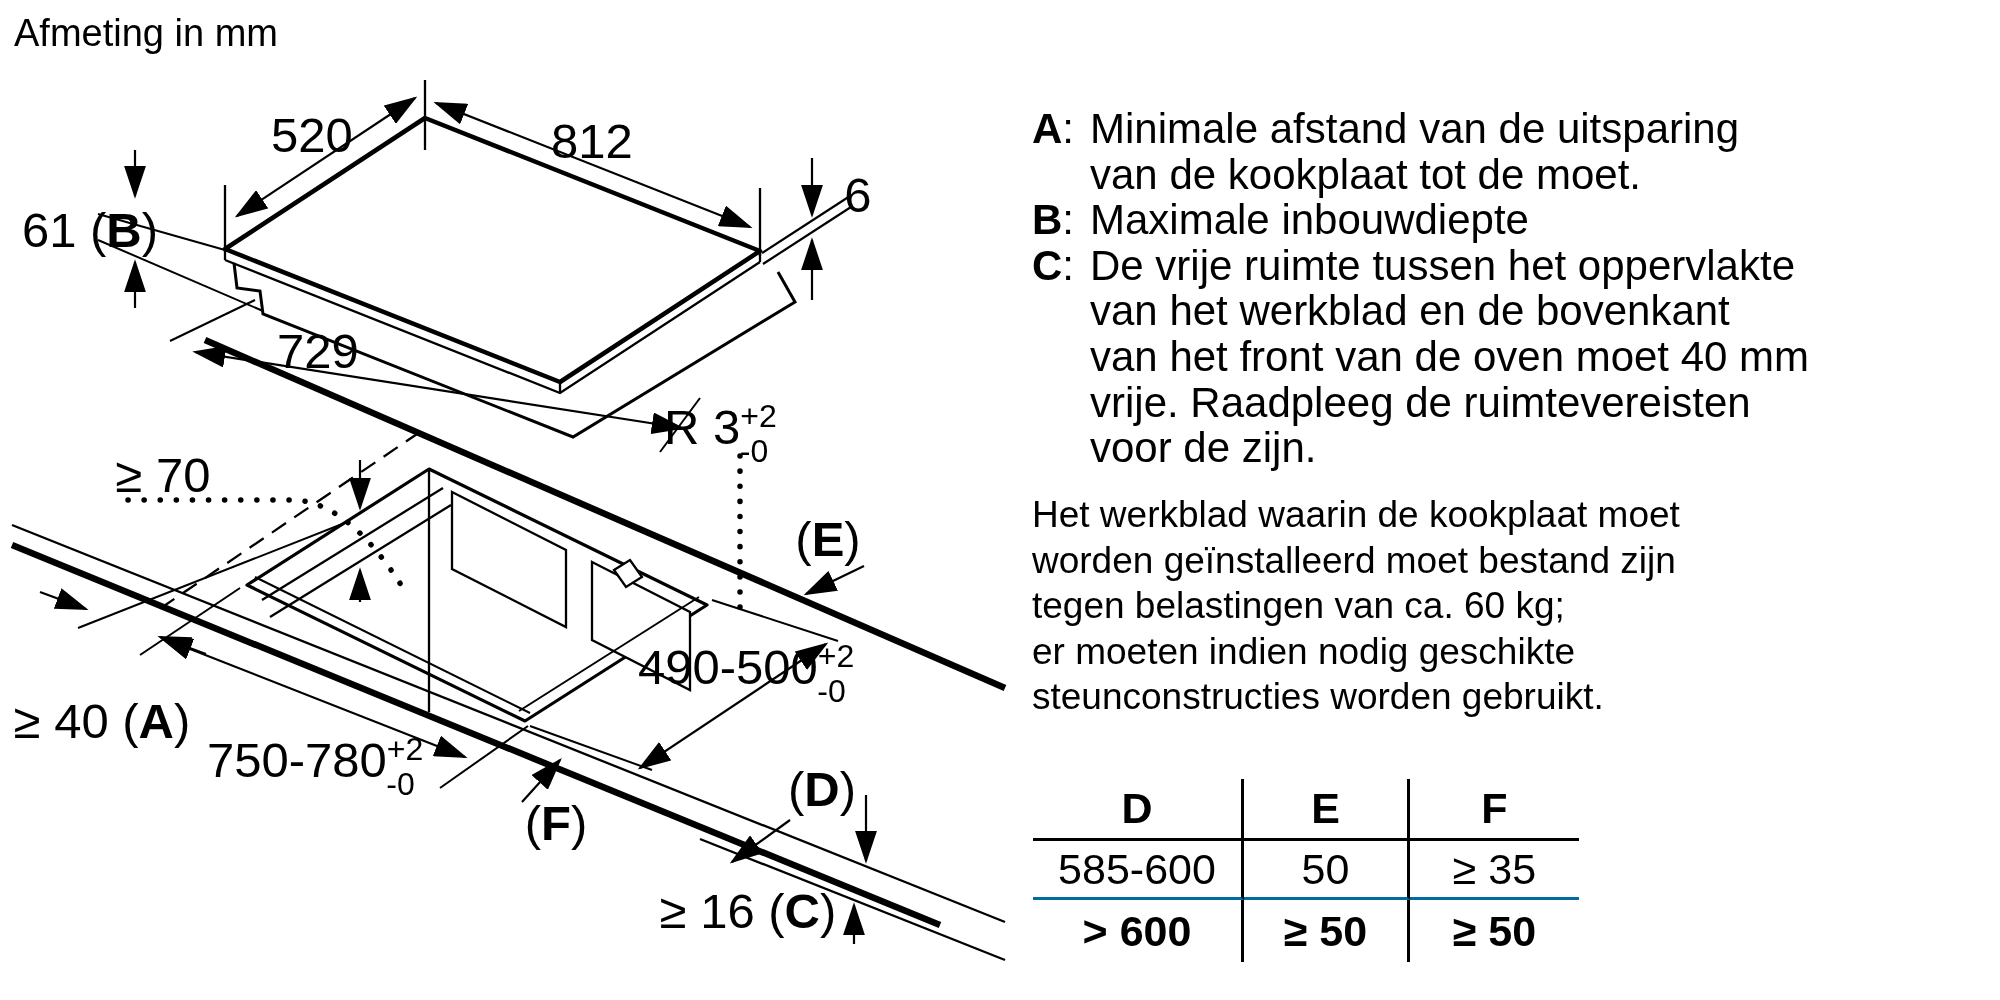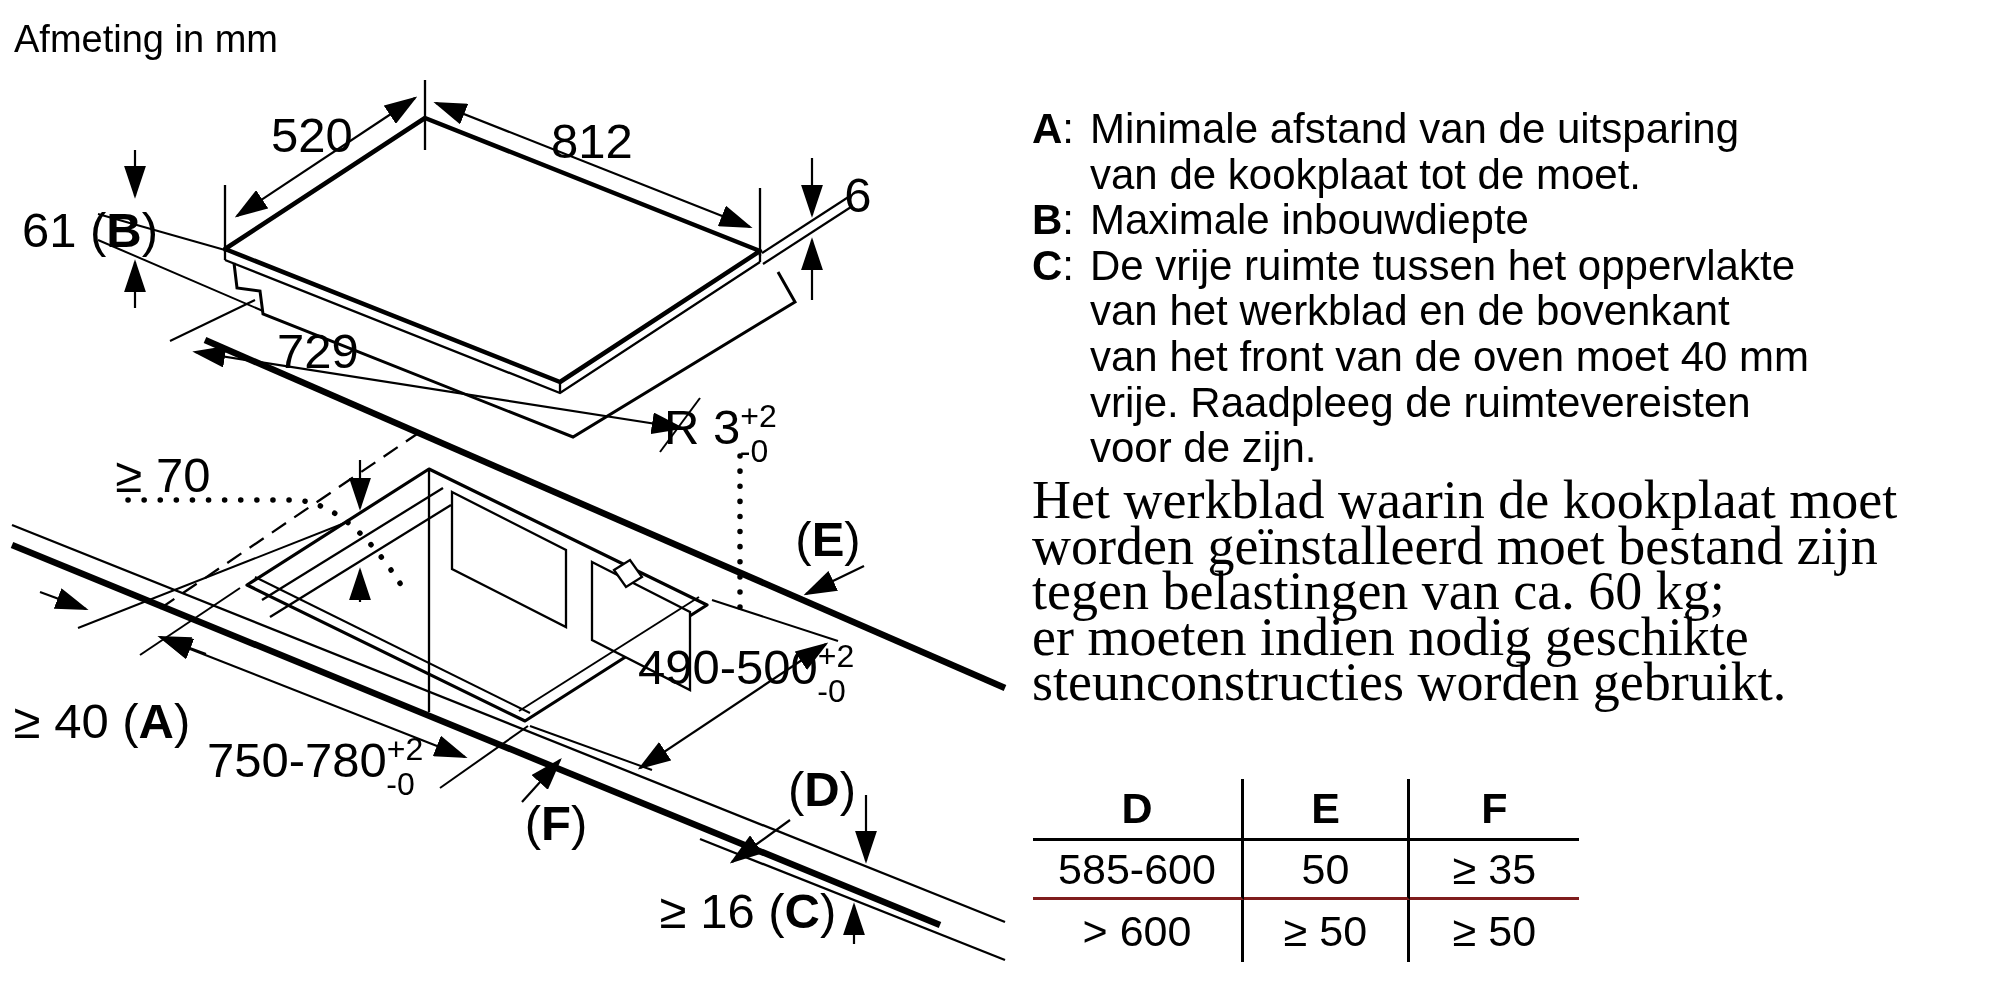--- a/index.html
+++ b/index.html
@@ -1,33 +1,33 @@
 <!DOCTYPE html>
 <html><head>
 <meta charset="utf-8">
 <style>
   html,body{margin:0;padding:0;background:#ffffff;}
   #stage{position:relative;width:2000px;height:1000px;background:#fff;overflow:hidden;
          font-family:"Liberation Sans", sans-serif;color:#000;}
-  #page-title{position:absolute;left:14px;top:18px;font-size:38px;letter-spacing:0px;}
+  #page-title{position:absolute;left:14px;top:12px;font-size:38px;letter-spacing:0px;}
   svg text{font-family:"Liberation Sans", sans-serif;fill:#000;}
   .dim{font-size:49px;}
   .dimS{font-size:32px;}
   .b{font-weight:bold;}
   
   #notes{position:absolute;left:1032px;top:106px;font-size:42px;line-height:45.6px;white-space:nowrap;}
   .nline{display:flex;}
   .nkey{display:inline-block;width:58px;flex:0 0 58px;}
-  #paragraph{position:absolute;left:1032px;top:478px;font-size:54px;line-height:45.6px;white-space:nowrap;font-family:Liberation Serif, serif;}
+  #paragraph{position:absolute;left:1032px;top:492px;font-size:37px;line-height:45.6px;white-space:nowrap;}
   
   #spec-table{position:absolute;left:1033px;top:779px;width:546px;display:grid;
               grid-template-columns:211px 166px 169px;font-size:43px;text-align:center;}
   #spec-table .hc{font-weight:bold;height:59px;line-height:59px;border-bottom:3px solid #000;}
-  #spec-table .r1{height:56px;line-height:56px;border-bottom:3px solid #7f1d1d;}
-  #spec-table .r2{height:62px;line-height:62px;}
+  #spec-table .r1{height:56px;line-height:56px;border-bottom:3px solid #0369a1;}
+  #spec-table .r2{height:62px;line-height:62px;font-weight:bold;}
   #spec-table .csep{border-right:3px solid #000;}
 </style>
 </head>
 <body>
 
 <div id="stage">
 
   <div id="page-title">Afmeting in mm</div>
 
   <svg width="1010" height="1000" viewBox="0 0 1010 1000" style="position:absolute;left:0;top:0">

